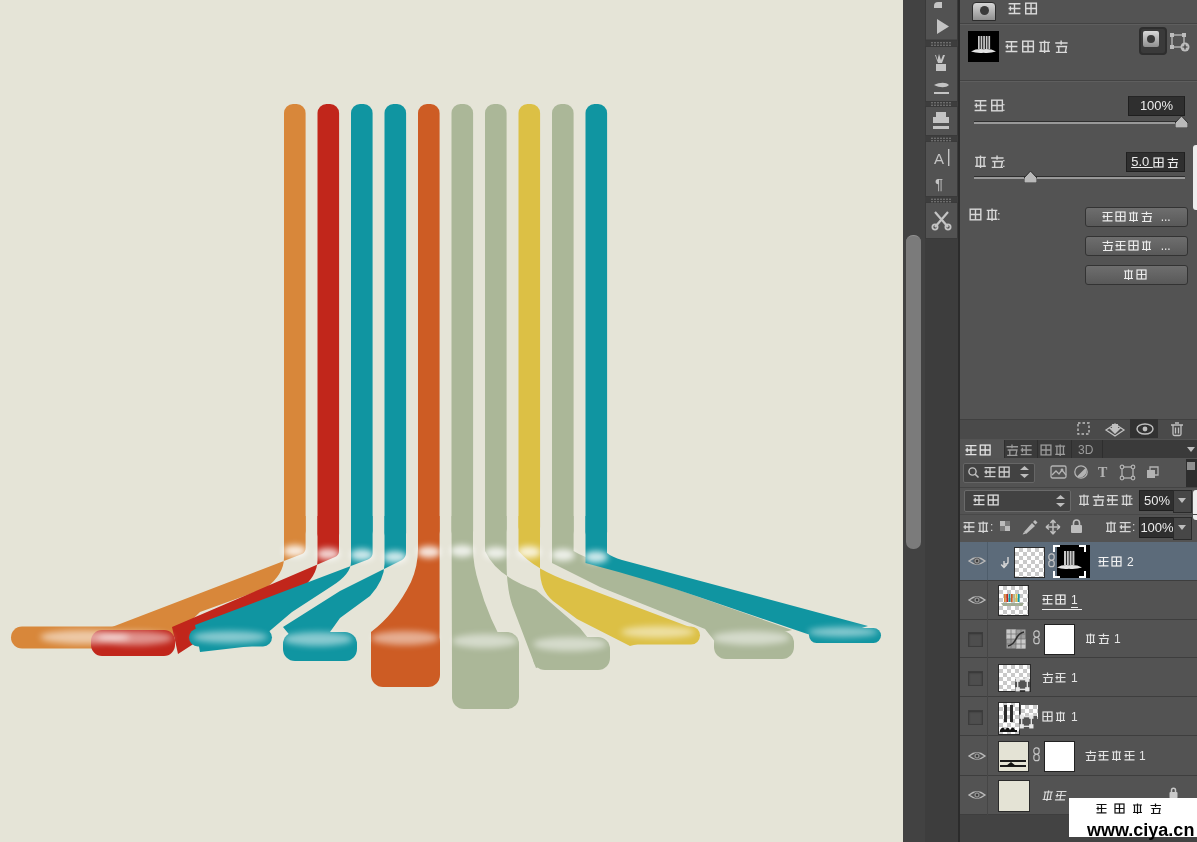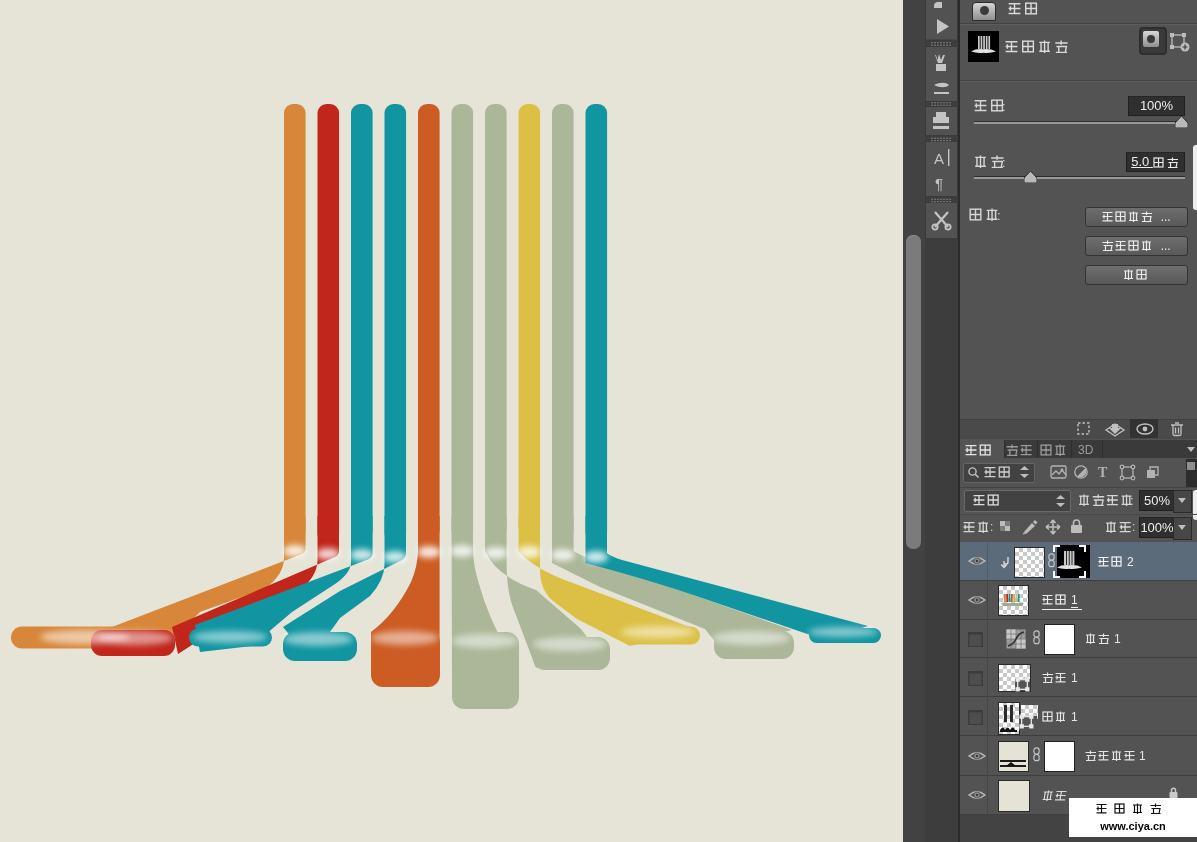--- a/index.html
+++ b/index.html
@@ -600,15 +600,15 @@
       </svg>
 <div class="abs" style="left:111px;top:798px;width:128px;height:39px;background:#fff;"></div>
 <svg class="abs" style="left:138px;top:803px;color:#111;" width="86" height="16" viewBox="0 0 86 16">
         <g stroke-width="2.0">
           <use href="#hA" transform="translate(0,0)"></use>
           <use href="#hB" transform="translate(18,0)"></use>
           <use href="#hC" transform="translate(36,0)"></use>
           <use href="#hD" transform="translate(54,0)"></use>
         </g>
       </svg>
-<div class="abs" style="left:129px;top:820px;width:92px;text-align:center;color:#000;font-size:11px;font-weight:bold;letter-spacing:0px;">www.ciya.cn</div>
+<div class="abs" style="left:129px;top:820px;width:92px;text-align:center;color:#000;font-size:18px;font-weight:bold;letter-spacing:0px;">www.ciya.cn</div>
     </div>
 </div>
 
 </body></html>

